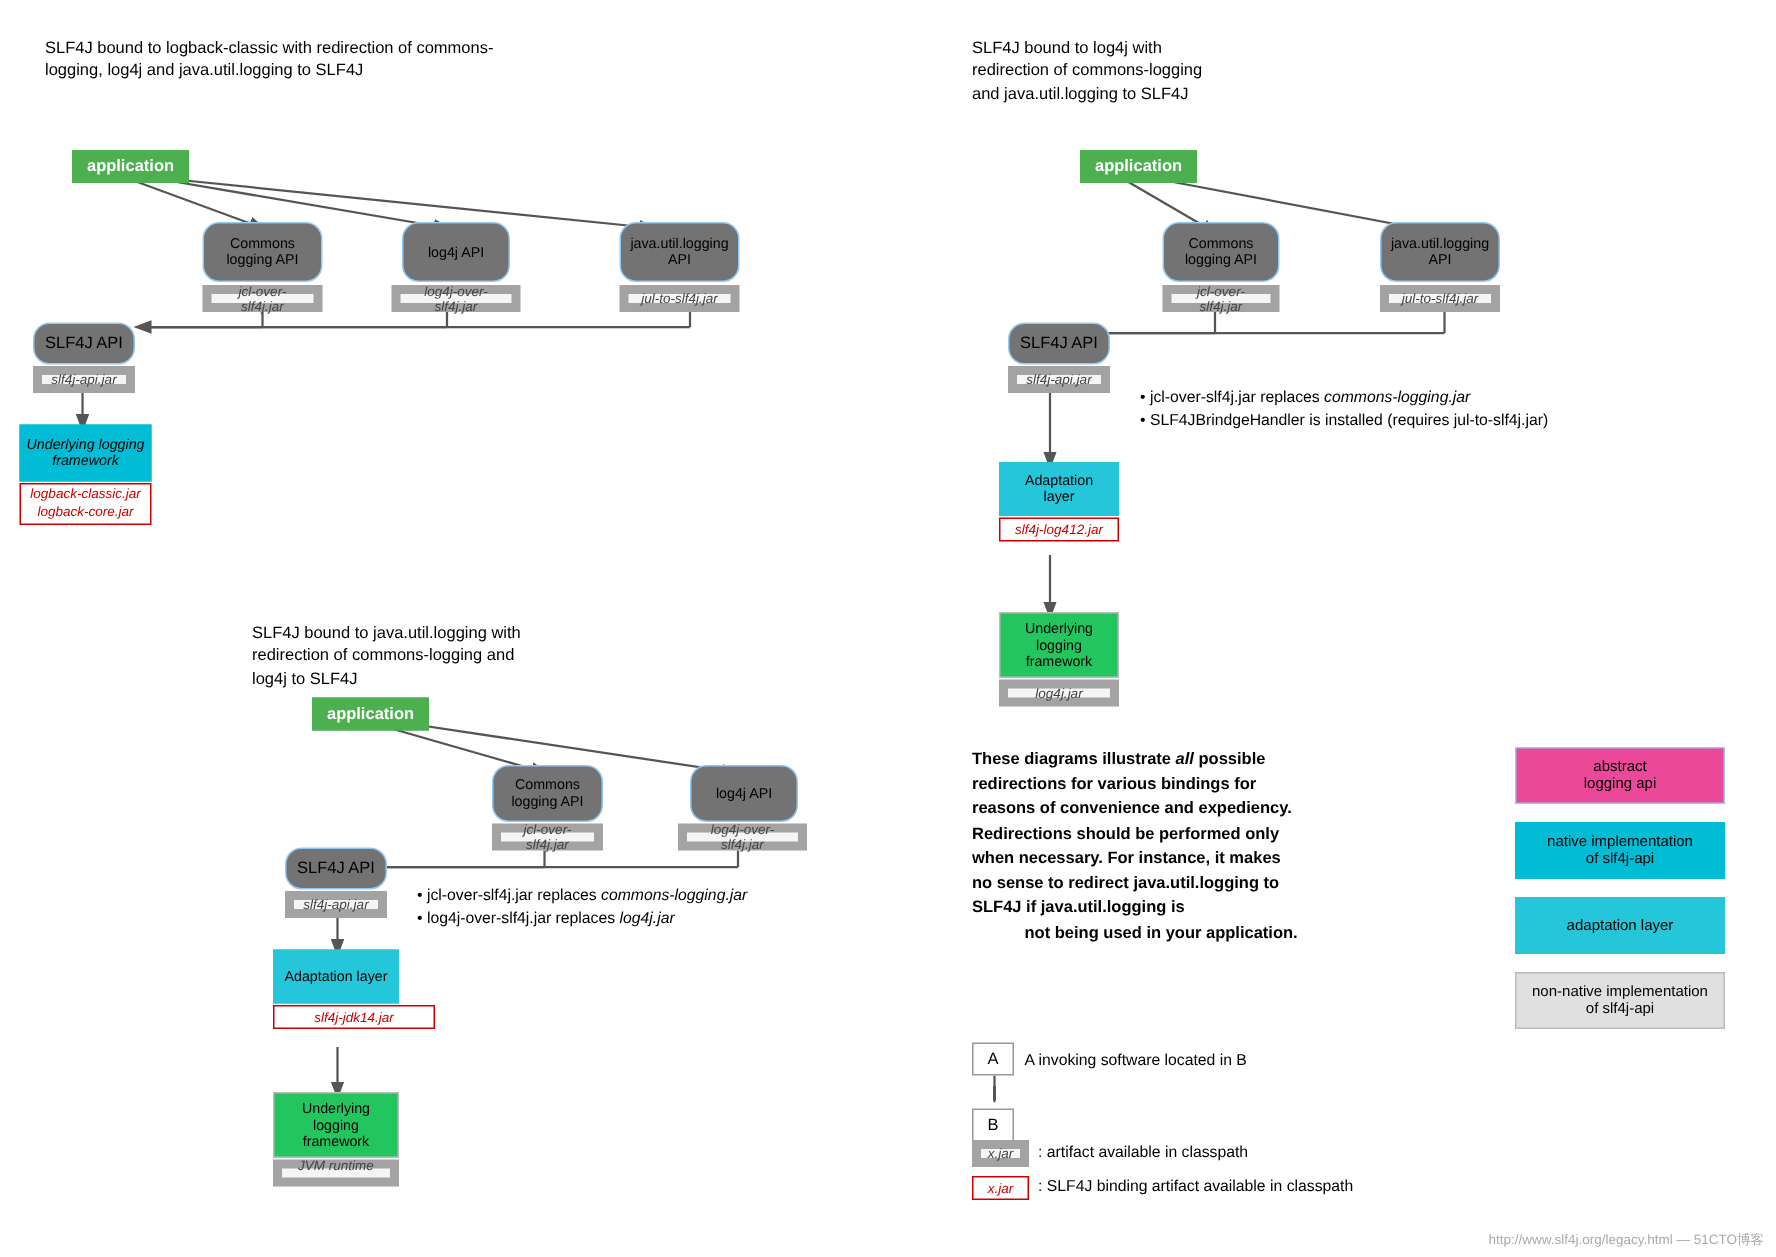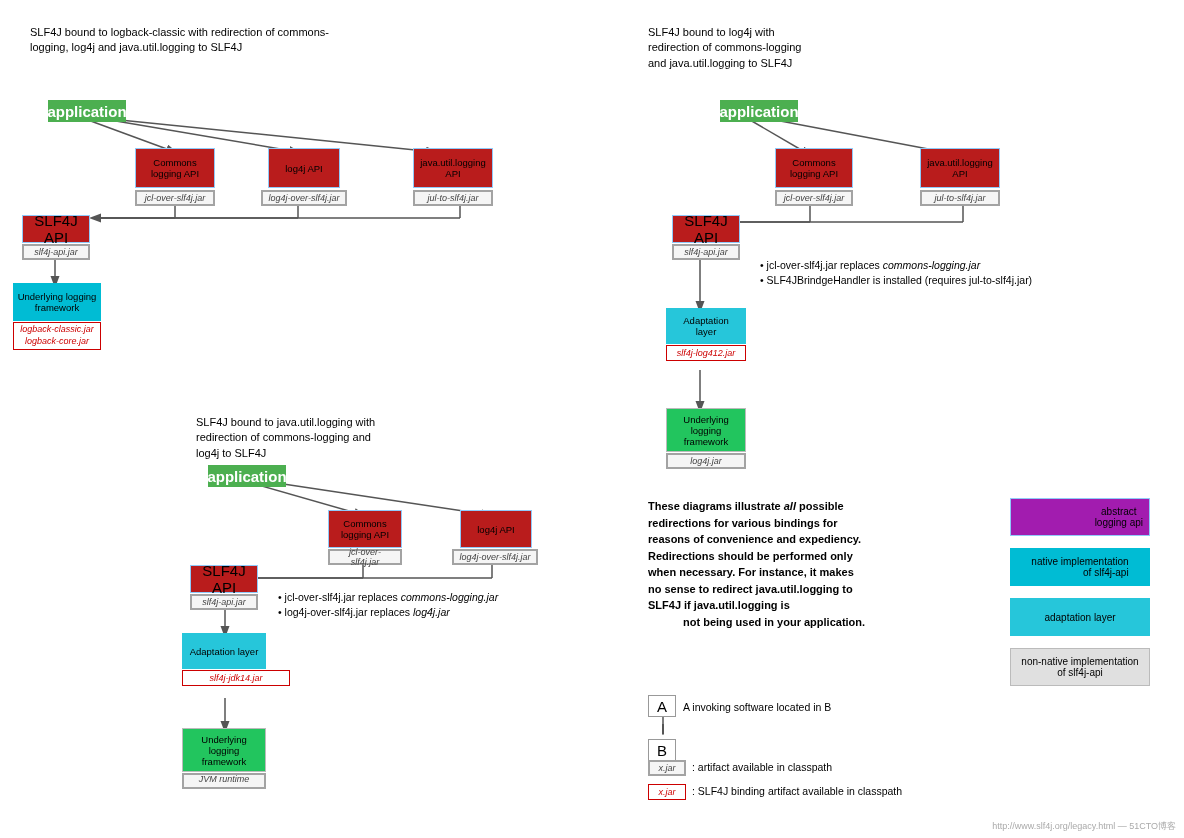--- a/index.html
+++ b/index.html
@@ -22,32 +22,33 @@
     
     .box {
       position: absolute;
       border: 1px solid #999;
       text-align: center;
       display: flex;
       flex-direction: column;
       align-items: center;
       justify-content: center;
       padding: 3px 5px;
-      font-size: 15px;
+      font-size: 11px;
     }
     .box-green {
       background: #4caf50;
       color: #fff;
       border-color: #4caf50;
       font-weight: bold;
     }
     .box-blue {
-      background: #b91c1c;
+      background: #737373;
       color: #000;
       border-color: #90caf9;
+      border-radius: 11px;
     }
     .box-gray {
       background: #22c55e;
       color: #000;
       border-color: #bbb;
     }
     .box-cyan {
       background: #00bcd4;
       color: #000;
       border-color: #00bcd4;
@@ -60,36 +61,36 @@
     .jar-red {
       background: #fff;
       color: #c00;
       border: 1.5px solid #c00;
       font-style: italic;
       font-size: 9px;
     }
     .jar-gray {
       background: #f5f5f5;
       color: #444;
-      border: 2px solid #a3a3a3;
+      border: 6px solid #a3a3a3;
       font-style: italic;
       font-size: 9px;
     }
     
     .legend-box {
       position: absolute;
       border: 1px solid #999;
       text-align: center;
       font-size: 10px;
       display: flex;
       align-items: center;
       justify-content: center;
       padding: 4px 6px;
     }
-    .legend-blue { background: #a21caf; border-color: #90caf9; justify-content: flex-end; }
+    .legend-blue { background: #ec4899; border-color: #90caf9; }
     .legend-cyan { background: #00bcd4; border-color: #00bcd4; }
     .legend-teal { background: #26c6da; border-color: #26c6da; }
     .legend-gray { background: #e0e0e0; border-color: #bbb; }
 
     
     .arrows-svg {
       position: absolute;
       top: 0; left: 0;
       width: 1184px;
       height: 838px;
@@ -214,21 +215,21 @@
 
   <div class="box box-blue" style="left:22px;top:215px;width:68px;height:28px;">
     <span>SLF4J API</span>
   </div>
   <div class="box jar-gray" style="left:22px;top:244px;width:68px;height:16px;">
     <span>slf4j-api.jar</span>
   </div>
 
 
   <div class="box box-cyan" style="left:13px;top:283px;width:88px;height:38px;font-size:9.5px;">
-    <span style="white-space:pre;">Underlying logging
+    <span style="white-space:pre;font-style:italic;">Underlying logging
 framework</span>
   </div>
   <div class="box jar-red" style="left:13px;top:322px;width:88px;height:28px;font-size:9px;line-height:1.3;">
     <span style="white-space:pre;">logback-classic.jar
 logback-core.jar</span>
   </div>
 
   <div class="section-title" style="left:648px;top:25px;width:310px;">SLF4J bound to log4j with<br>redirection of commons-logging<br>and java.util.logging to SLF4J</div>
 
   <div class="box box-green" style="left:720px;top:100px;width:78px;height:22px;">
@@ -271,21 +272,21 @@
 
   <div class="box box-gray" style="left:666px;top:408px;width:80px;height:44px;font-size:9.5px;">
     <span style="white-space:pre;">Underlying
 logging
 framework</span>
   </div>
   <div class="box jar-gray" style="left:666px;top:453px;width:80px;height:16px;">
     <span>log4j.jar</span>
   </div>
 
-  <div class="section-title" style="left:168px;top:415px;width:340px;margin-left:28px;">SLF4J bound to java.util.logging with<br>redirection of commons-logging and<br>log4j to SLF4J</div>
+  <div class="section-title" style="left:168px;top:415px;width:340px;">SLF4J bound to java.util.logging with<br>redirection of commons-logging and<br>log4j to SLF4J</div>
 
   <div class="box box-green" style="left:208px;top:465px;width:78px;height:22px;">
     <span>application</span>
   </div>
 
   <div class="box box-blue" style="left:328px;top:510px;width:74px;height:38px;font-size:9.5px;">
     <span style="white-space:pre;">Commons
 logging API</span>
   </div>
   <div class="box jar-gray" style="left:328px;top:549px;width:74px;height:16px;">
@@ -354,21 +355,21 @@
   </div>
   <div style="position:absolute;left:648px;top:784px;display:flex;align-items:center;gap:6px;">
     <div class="box jar-red" style="position:relative;left:0;top:0;width:38px;height:16px;">x.jar</div>
     <span class="text-block" style="position:relative;">: SLF4J binding artifact available in classpath</span>
   </div>
 
   <div class="legend-box legend-blue" style="left:1010px;top:498px;width:140px;height:38px;font-size:10px;">
     <span style="white-space:pre;">abstract
 logging api</span>
   </div>
-  <div class="legend-box legend-cyan" style="left:1010px;top:548px;width:140px;height:38px;font-size:10px;text-align:right;">
+  <div class="legend-box legend-cyan" style="left:1010px;top:548px;width:140px;height:38px;font-size:10px;">
     <span style="white-space:pre;">native implementation
 of slf4j-api</span>
   </div>
   <div class="legend-box legend-teal" style="left:1010px;top:598px;width:140px;height:38px;font-size:10px;">
     <span>adaptation layer</span>
   </div>
   <div class="legend-box legend-gray" style="left:1010px;top:648px;width:140px;height:38px;font-size:10px;">
     <span style="white-space:pre;">non-native implementation
 of slf4j-api</span>
   </div>

